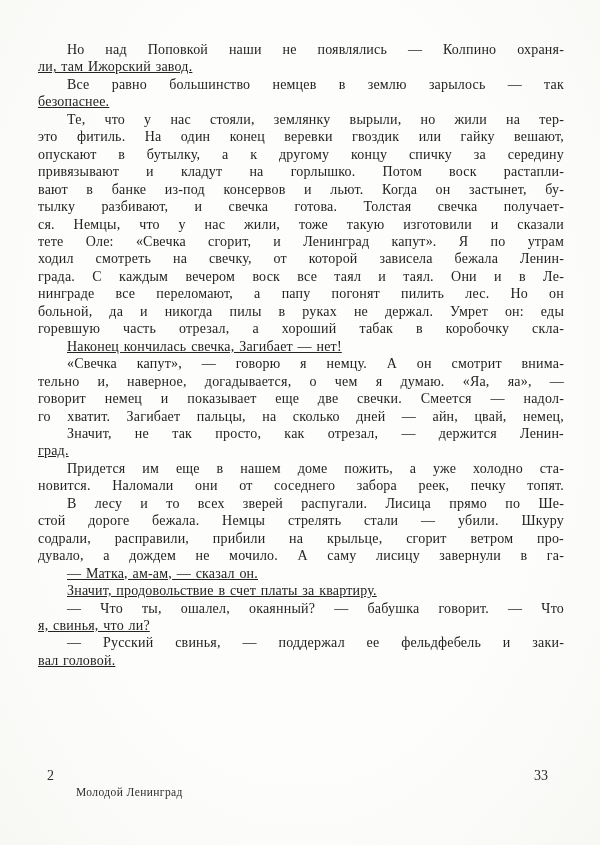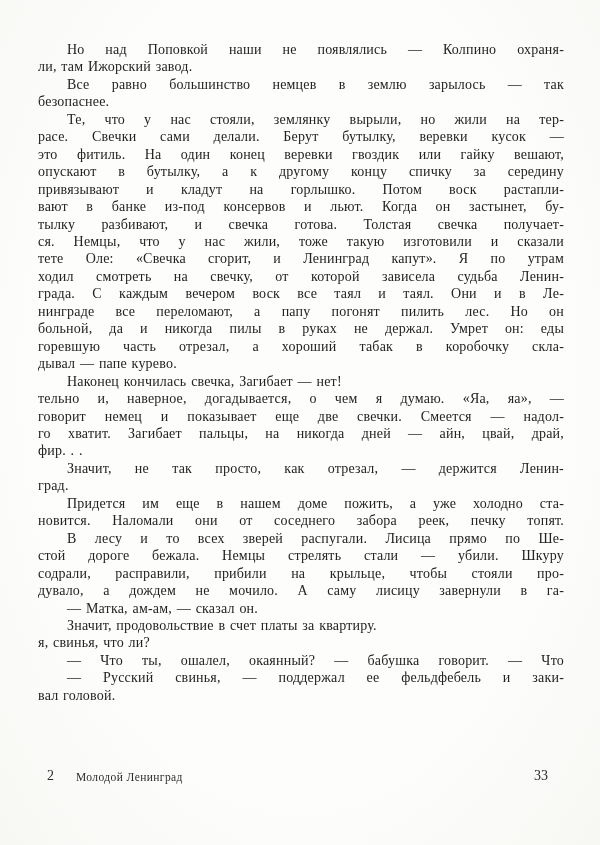--- a/index.html
+++ b/index.html
@@ -34,20 +34,21 @@
     letter-spacing: 0.2px;
     word-spacing: 1px;
     white-space: normal;
     text-align: justify;
     text-align-last: justify;
     color: #232323;
   }
   .line.last {
     text-align: center;
     text-align-last: left;
+    text-decoration: underline;
   }
   .line.indent {
     text-indent: 29px;
   }
   .footer {
     position: absolute;
     left: 0;
     top: 768px;
     width: 600px;
     height: 22px;
@@ -55,21 +56,21 @@
   .sig-mark {
     position: absolute;
     left: 47px;
     top: 0;
     font-size: 14px;
     color: #2a2a2a;
   }
   .running-title {
     position: absolute;
     left: 76px;
-    top: 3px;
+    top: 18px;
     font-size: 11.5px;
     letter-spacing: 0.4px;
     color: #2e2e2e;
     text-align: center;
   }
   .page-number {
     position: absolute;
     right: 52px;
     top: 0;
     font-size: 14px;
@@ -81,51 +82,49 @@
 
 <div class="page">
 
   <div class="text-block">
 
   <div class="line indent">Но над Поповкой наши не появлялись — Колпино охраня-</div>
       <div class="line last">ли, там Ижорский завод.</div>
       <div class="line indent">Все равно большинство немцев в землю зарылось — так</div>
       <div class="line last">безопаснее.</div>
       <div class="line indent">Те, что у нас стояли, землянку вырыли, но жили на тер-</div>
-      <div class="line">расе. Свечки сами делали. Берут бутылку, веревки кусок —</div>
       <div class="line">это фитиль. На один конец веревки гвоздик или гайку вешают,</div>
       <div class="line">опускают в бутылку, а к другому концу спичку за середину</div>
       <div class="line">привязывают и кладут на горлышко. Потом воск растапли-</div>
       <div class="line">вают в банке из-под консервов и льют. Когда он застынет, бу-</div>
       <div class="line">тылку разбивают, и свечка готова. Толстая свечка получает-</div>
       <div class="line">ся. Немцы, что у нас жили, тоже такую изготовили и сказали</div>
       <div class="line">тете Оле: «Свечка сгорит, и Ленинград капут». Я по утрам</div>
-      <div class="line">ходил смотреть на свечку, от которой зависела судьба Ленин-</div>
+      <div class="line">ходил смотреть на свечку, от которой зависела бежала Ленин-</div>
       <div class="line">града. С каждым вечером воск все таял и таял. Они и в Ле-</div>
       <div class="line">нинграде все переломают, а папу погонят пилить лес. Но он</div>
       <div class="line">больной, да и никогда пилы в руках не держал. Умрет он: еды</div>
       <div class="line">горевшую часть отрезал, а хороший табак в коробочку скла-</div>
-      <div class="line last">дывал — папе курево.</div>
       <div class="line last indent">Наконец кончилась свечка, Загибает — нет!</div>
+      <div class="line indent">«Свечка капут», — говорю я немцу. А он смотрит внима-</div>
       <div class="line">тельно и, наверное, догадывается, о чем я думаю. «Яа, яа», —</div>
       <div class="line">говорит немец и показывает еще две свечки. Смеется — надол-</div>
-      <div class="line">го хватит. Загибает пальцы, на никогда дней — айн, цвай, драй,</div>
-      <div class="line last">фир. . .</div>
+      <div class="line">го хватит. Загибает пальцы, на сколько дней — айн, цвай, немец,</div>
       <div class="line indent">Значит, не так просто, как отрезал, — держится Ленин-</div>
       <div class="line last">град.</div>
       <div class="line indent">Придется им еще в нашем доме пожить, а уже холодно ста-</div>
       <div class="line">новится. Наломали они от соседнего забора реек, печку топят.</div>
       <div class="line indent">В лесу и то всех зверей распугали. Лисица прямо по Ше-</div>
       <div class="line">стой дороге бежала. Немцы стрелять стали — убили. Шкуру</div>
-      <div class="line">содрали, расправили, прибили на крыльце, чтобы стояли про-</div>
+      <div class="line">содрали, расправили, прибили на крыльце, сгорит ветром про-</div>
       <div class="line">дувало, а дождем не мочило. А саму лисицу завернули в га-</div>
       <div class="line last indent">— Матка, ам-ам, — сказал он.</div>
       <div class="line last indent">Значит, продовольствие в счет платы за квартиру.</div>
+      <div class="line indent">— Что ты, ошалел, окаянный? — бабушка говорит. — Что</div>
       <div class="line last">я, свинья, что ли?</div>
-      <div class="line indent">— Что ты, ошалел, окаянный? — бабушка говорит. — Что</div>
       <div class="line indent">— Русский свинья, — поддержал ее фельдфебель и заки-</div>
       <div class="line last">вал головой.</div>
     </div>
 
   <div class="footer">
     <span class="sig-mark">2</span>
     <span class="running-title">Молодой Ленинград</span>
     <span class="page-number">33</span>
   </div>
 

